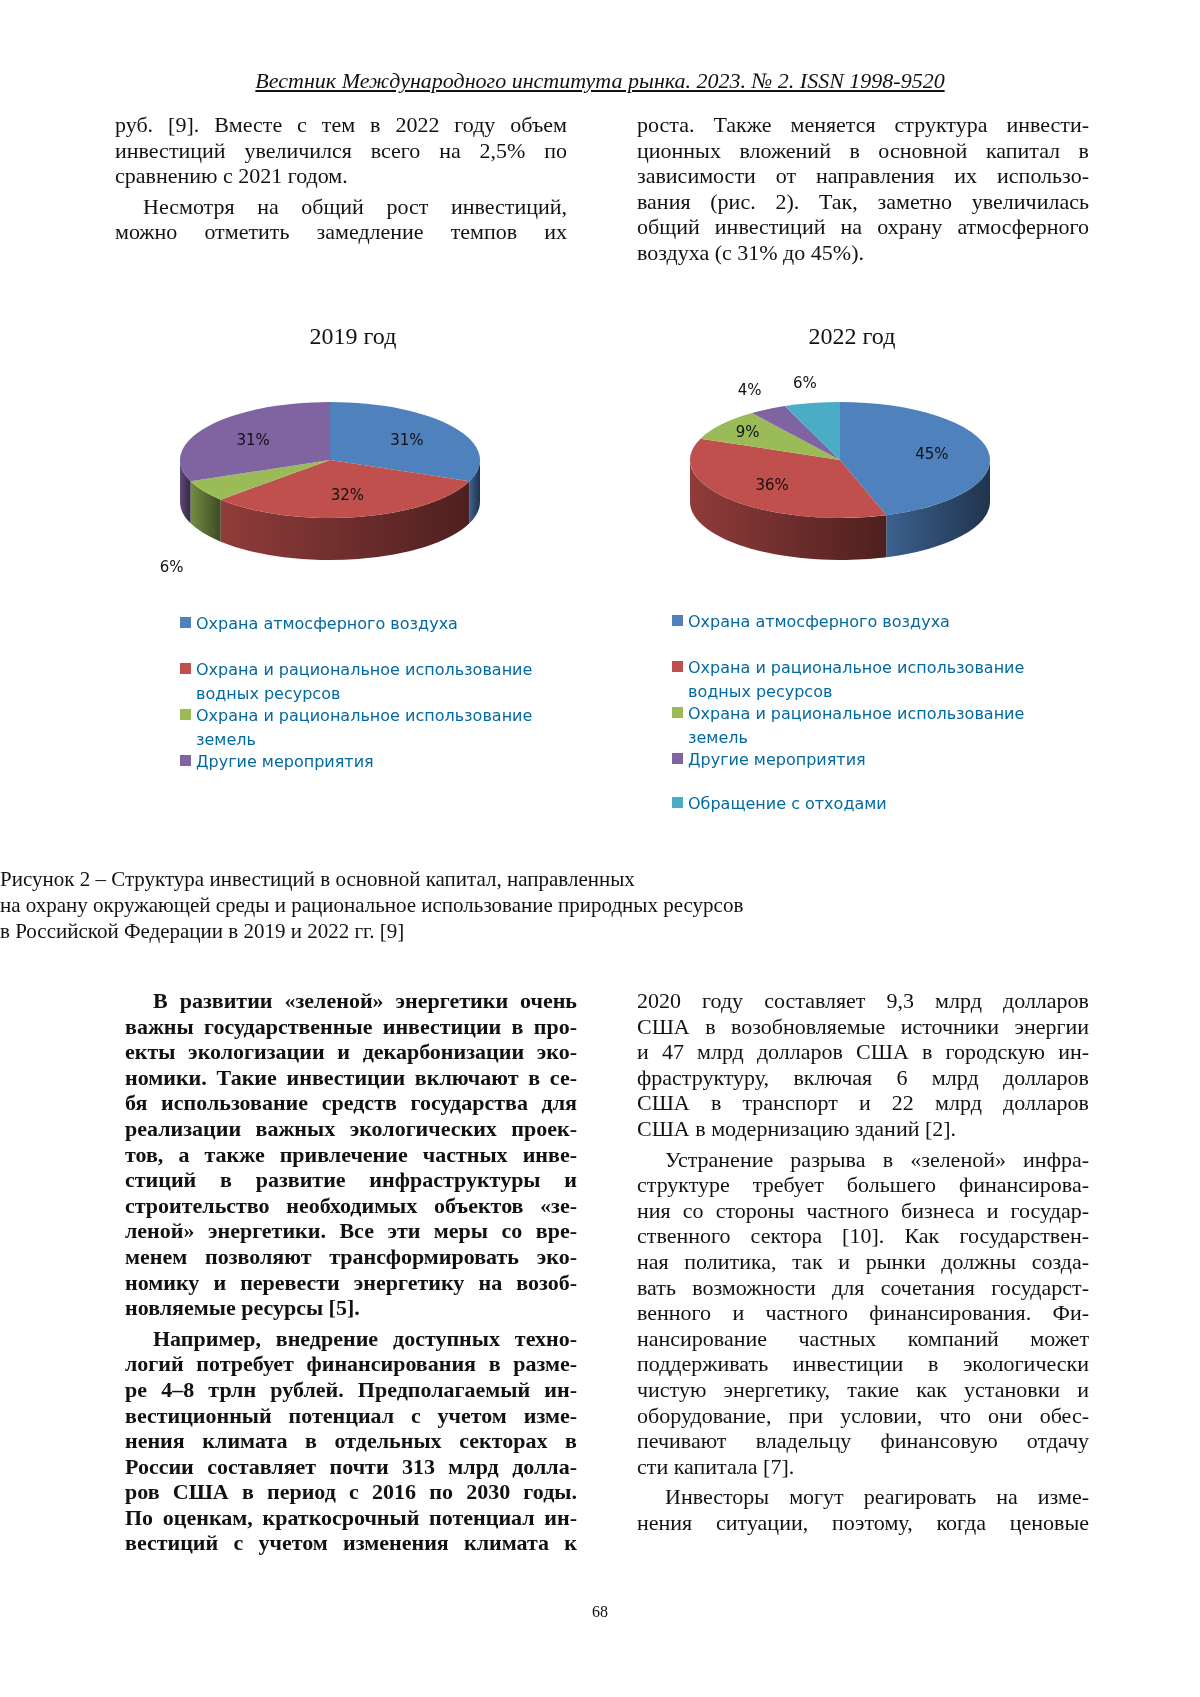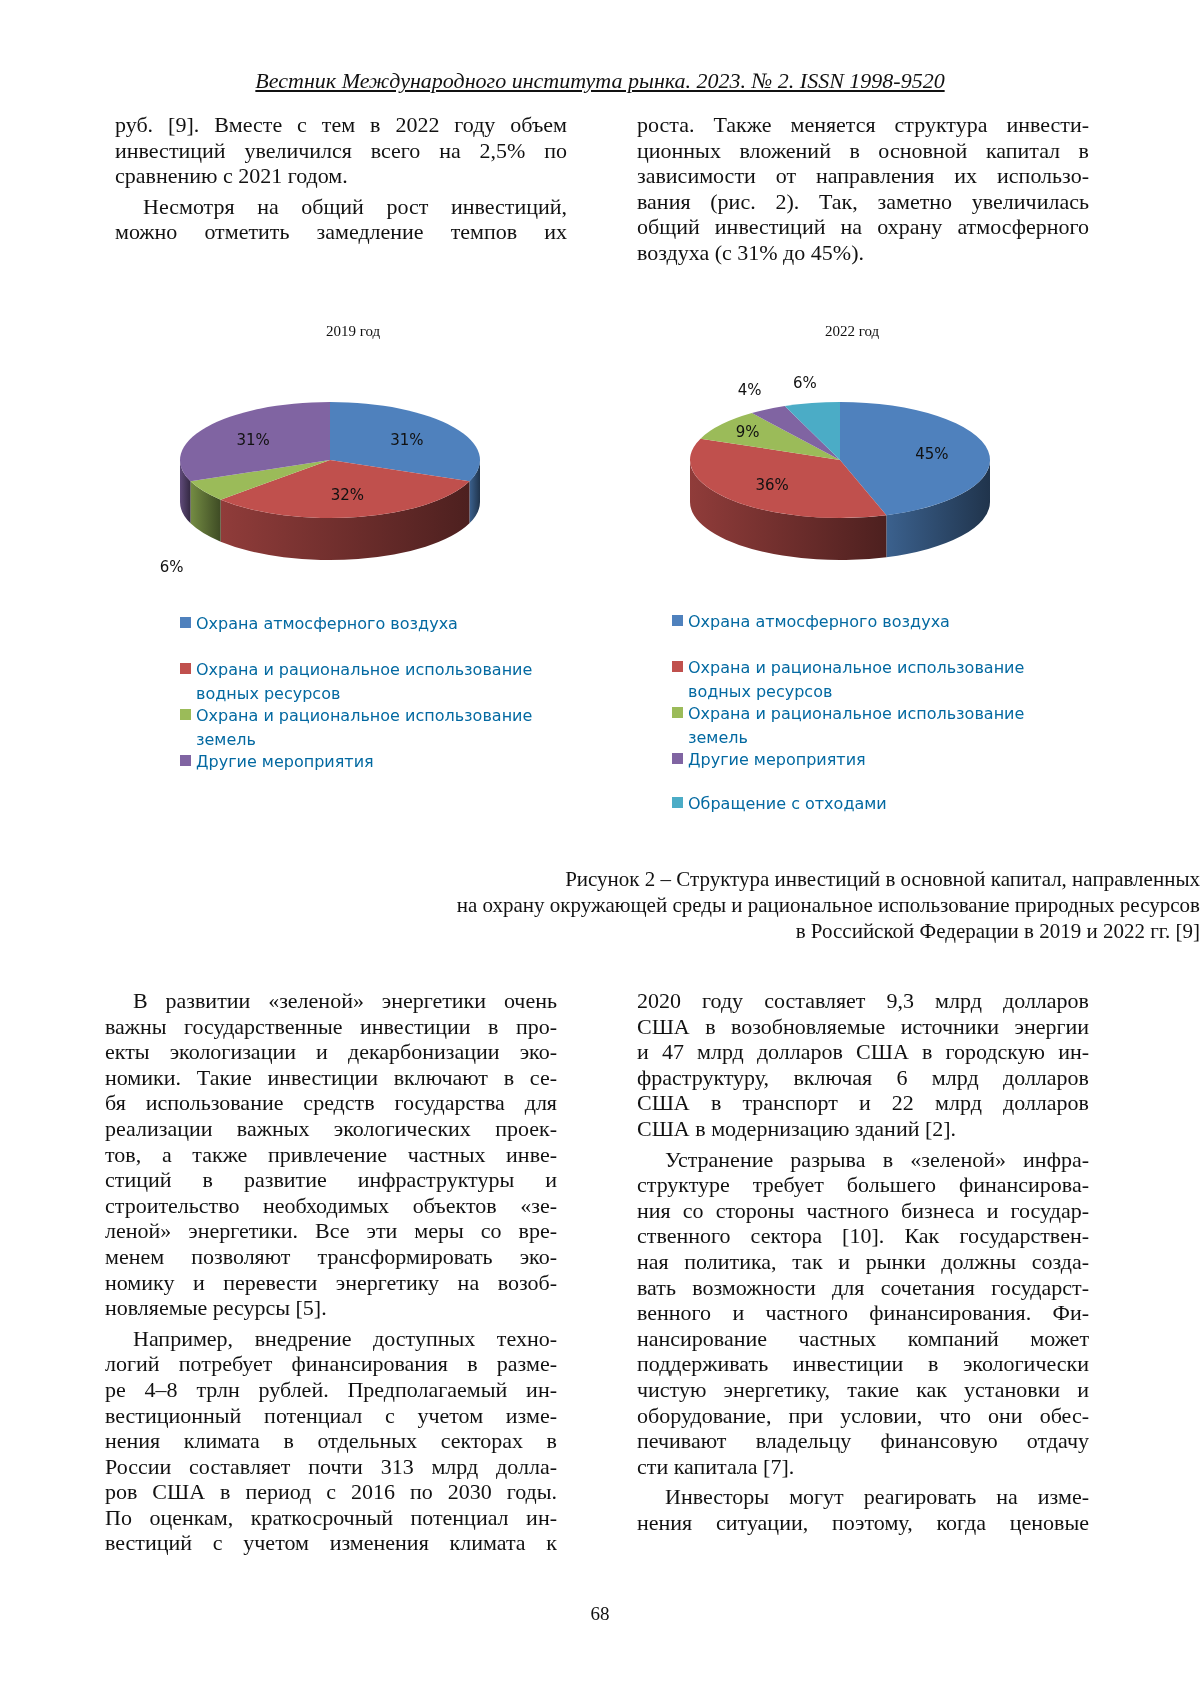--- a/index.html
+++ b/index.html
@@ -3,44 +3,44 @@
 <meta charset="utf-8">
 <style>
   html, body { margin: 0; padding: 0; background: #ffffff; }
   body { width: 1200px; height: 1697px; position: relative; overflow: hidden;
          font-family: "Liberation Serif", "DejaVu Serif", serif; color: #111; }
   .header { position: absolute; left: 0; top: 68px; width: 1200px; text-align: center;
             font-style: italic; font-size: 22px; text-decoration: underline; }
   .col { position: absolute; font-size: 22px; line-height: 25.6px; text-align: justify; }
   #col-top-left { left: 115px; top: 112px; width: 452px; }
   #col-top-right { left: 637px; top: 112px; width: 452px; }
-  #col-bot-left { left: 105px; top: 988px; width: 452px; }
+  #col-bot-left { left: 125px; top: 988px; width: 452px; font-weight: bold; }
   #col-bot-right { left: 637px; top: 988px; width: 452px; }
   .line { display: block; text-align: justify; text-align-last: justify; white-space: nowrap; }
   .line.last { text-align-last: left; }
   .line.indent { padding-left: 28px; }
 
-  .chart-title { position: absolute; font-size: 15px; text-align: center; width: 200px; }
+  .chart-title { position: absolute; font-size: 24px; text-align: center; width: 200px; }
   #title-2019 { left: 253px; top: 323px; }
   #title-2022 { left: 752px; top: 323px; }
 
   svg.pie { position: absolute; overflow: visible; }
   #pie-2019 { left: 150px; top: 380px; width: 420px; height: 220px; }
   #pie-2022 { left: 660px; top: 380px; width: 420px; height: 220px; }
   .pct { font-family: "DejaVu Sans", sans-serif; font-size: 15px; fill: #111; }
 
   .legend { position: absolute; font-family: "DejaVu Sans", sans-serif; font-size: 16px; line-height: 24px; color: #0369a1; }
   .legend .item { position: absolute; left: 0; white-space: nowrap; }
   .legend .sw { display: inline-block; width: 11px; height: 11px; margin-right: 5px; vertical-align: 1px; }
   .legend .cont { padding-left: 16px; }
   #legend-2019 { left: 180px; top: 612px; width: 400px; height: 180px; }
   #legend-2022 { left: 672px; top: 610px; width: 420px; height: 220px; }
 
-  .caption { position: absolute; left: 0; top: 866px; width: 1200px; text-align: right; font-size: 21px; line-height: 26px; }
-  .pageno { position: absolute; left: 0; top: 1603px; width: 1200px; text-align: center; font-size: 19px; }
+  .caption { position: absolute; left: 0; top: 866px; width: 1200px; text-align: left; font-size: 21px; line-height: 26px; }
+  .pageno { position: absolute; left: 0; top: 1603px; width: 1200px; text-align: center; font-size: 16px; }
 </style>
 </head>
 <body>
 
 <div class="header">Вестник Международного института рынка. 2023. № 2. ISSN 1998-9520</div>
 
 <div class="col" id="col-top-left">
     <div>
       <span class="line">руб. [9]. Вместе с тем в 2022 году объем</span>
       <span class="line">инвестиций увеличился всего на 2,5% по</span>

